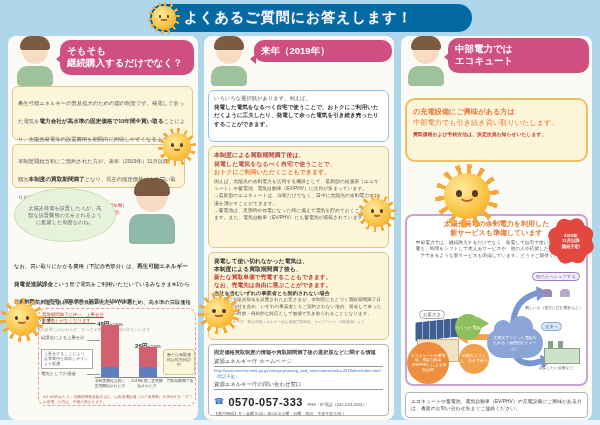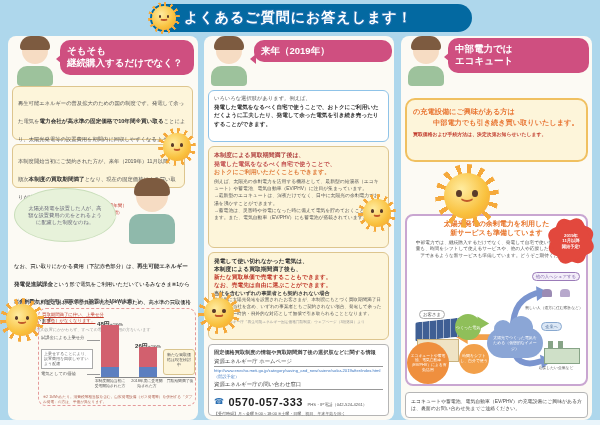--- a/index.html
+++ b/index.html
@@ -256,21 +256,21 @@
       <div class="head"></div>
       <div class="torso"></div>
     </div>
     <div class="qbubble" style="left:47px;top:2px;width:141px;">
       <div>中部電力では</div>
       <div>エコキュート</div>
     </div>
 
     <div class="cream" style="left:4px;top:62px;width:183px;height:64px;border:2px solid #f0c060;border-radius:10px;padding:7px 6px;">
       <div style="font-size:7.2px;font-weight:bold;color:#e8762e;line-height:1.5;text-shadow:0 0 1px #fff;">の充電設備にご興味がある方は</div>
-      <div style="font-size:7.2px;font-weight:bold;color:#e8762e;line-height:1.5;text-shadow:0 0 1px #fff;margin-left:20px;">中部電力でも引き続き買い取りいたします。</div>
+      <div style="font-size:7.2px;font-weight:normal;color:#e8762e;line-height:1.5;text-shadow:0 0 1px #fff;">中部電力でも引き続き買い取りいたします。</div>
       <div style="font-size:4.9px;font-weight:bold;color:#c0392b;margin-top:2px;">買取価格および手続方法は、決定次第お知らせいたします。</div>
     </div>
 
     <div class="sun" style="left:34px;top:128px;width:64px;height:64px;z-index:2;">
       <i class="eye l"></i>
         <i class="eye r"></i>
         <i class="mouth"></i>
     </div>
 
     <div class="servicebox" style="left:4px;top:178px;width:183px;height:172px;">

